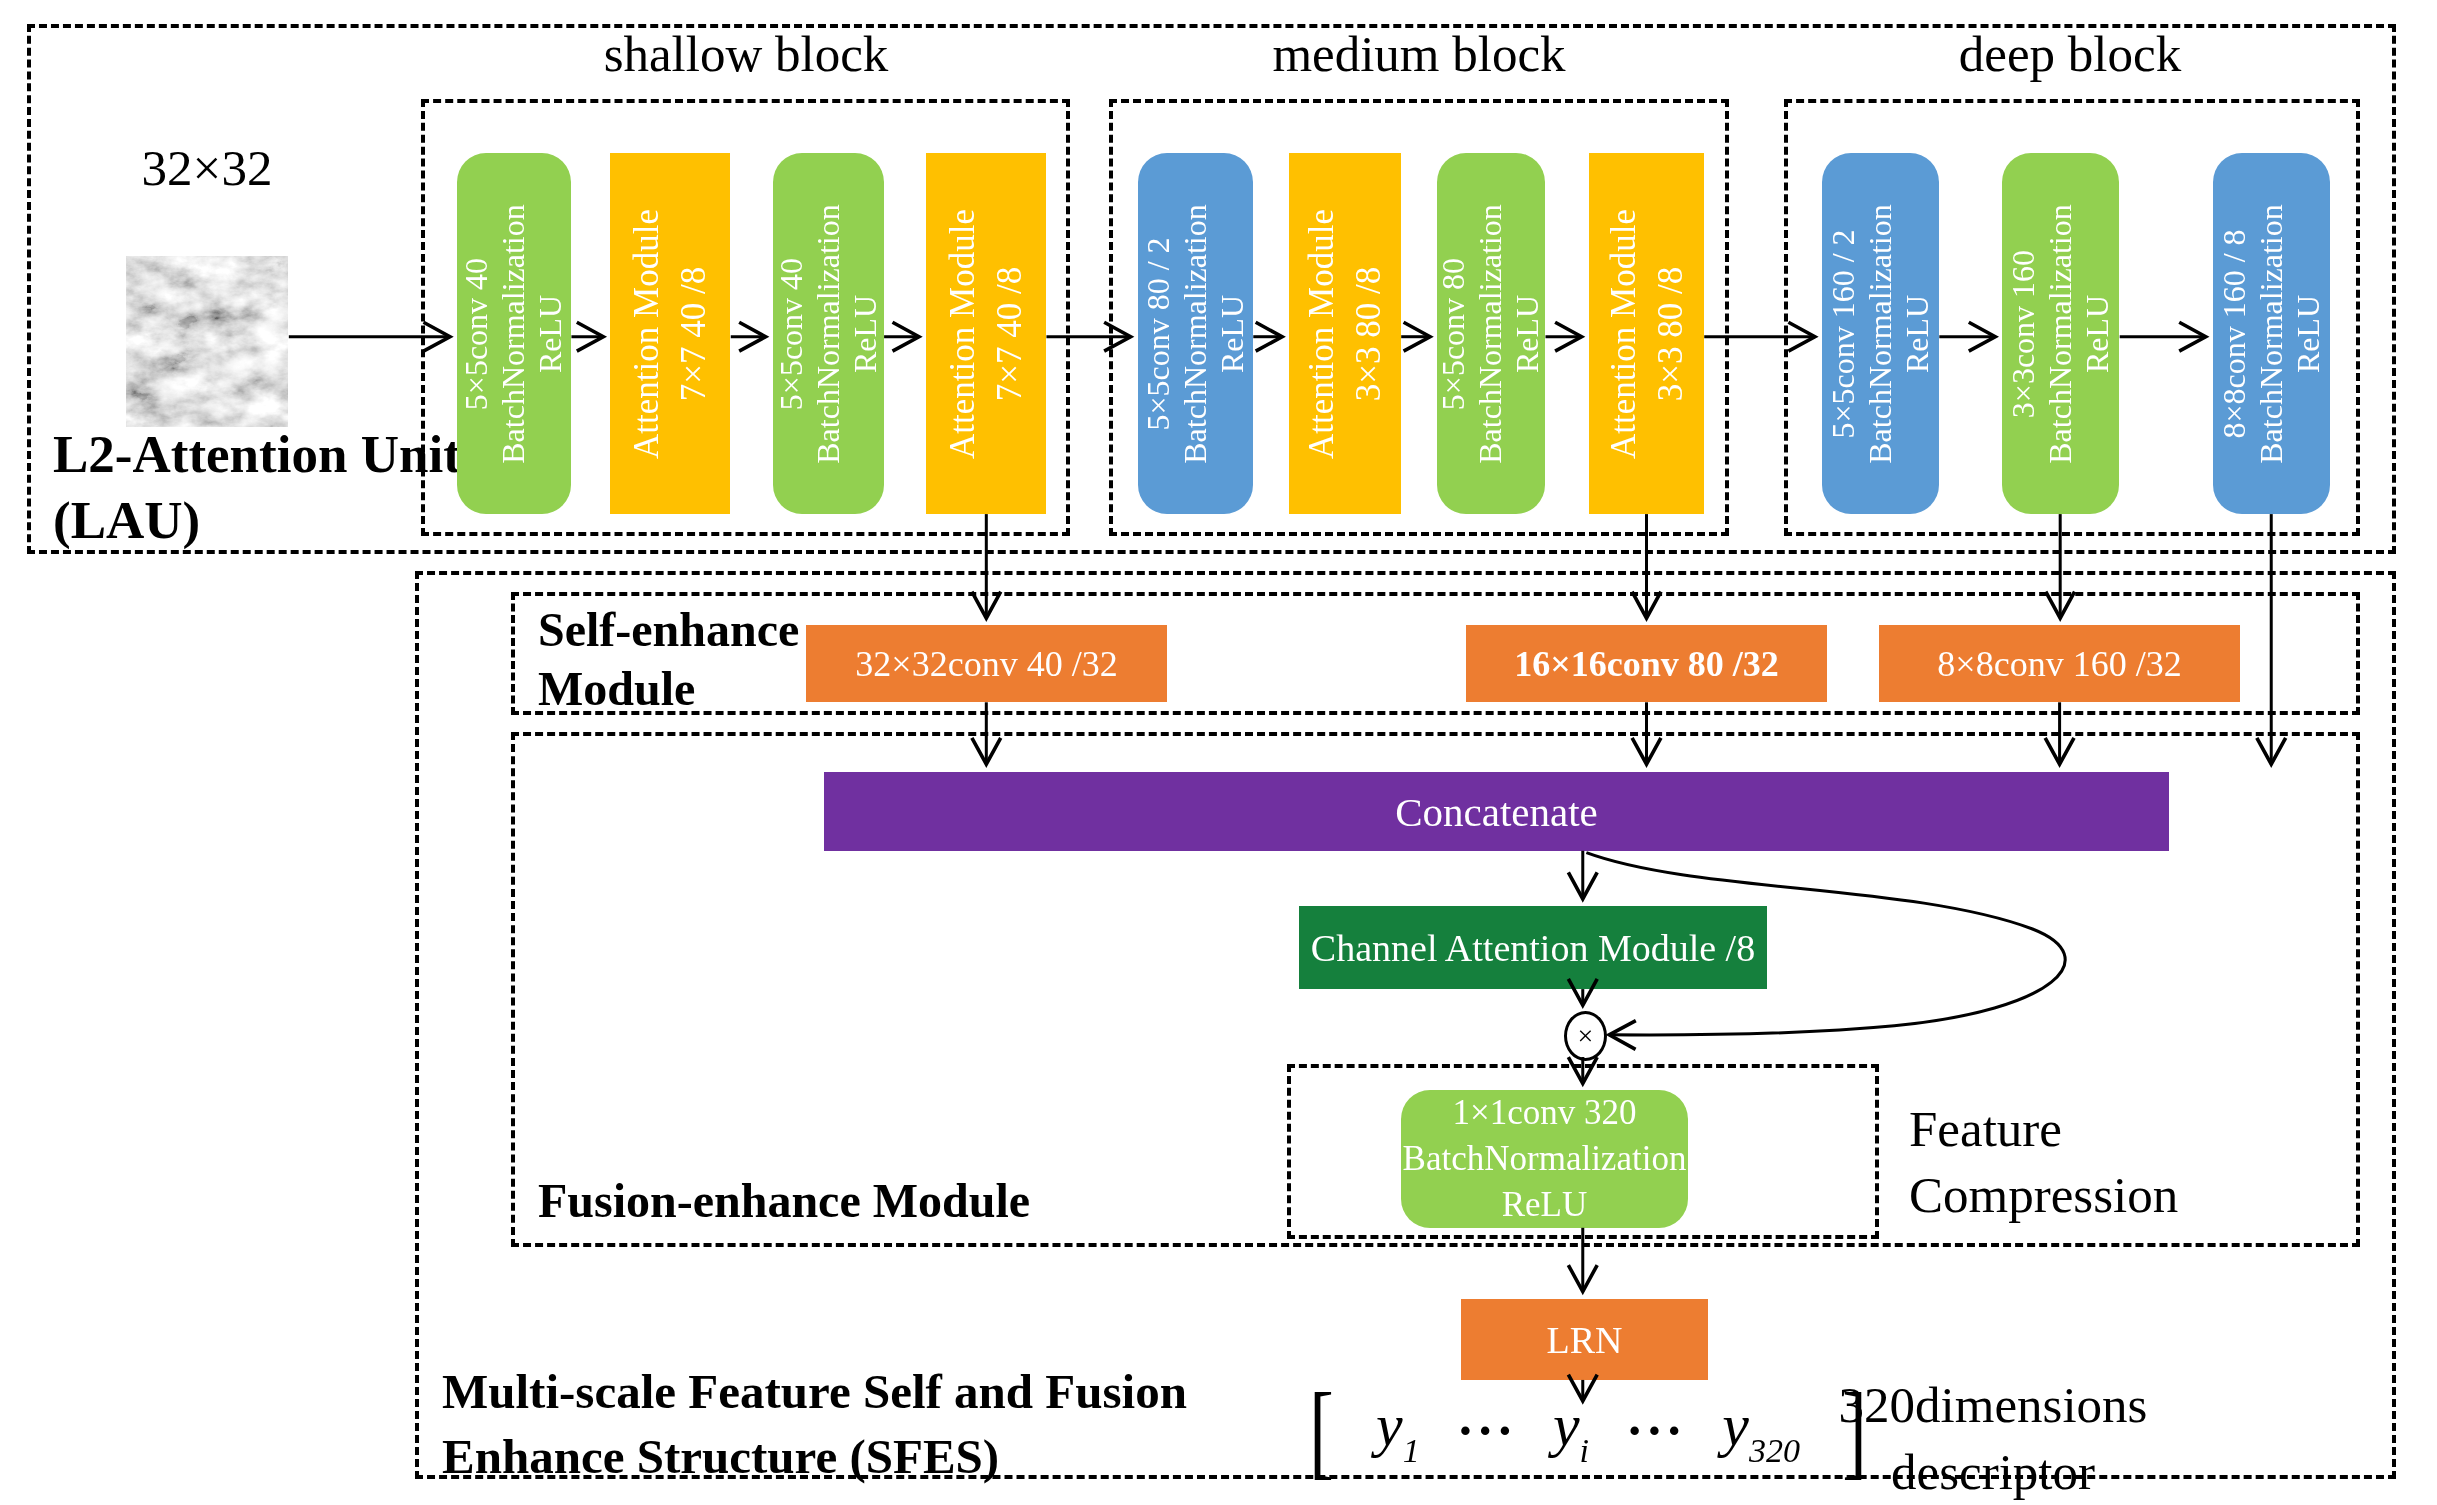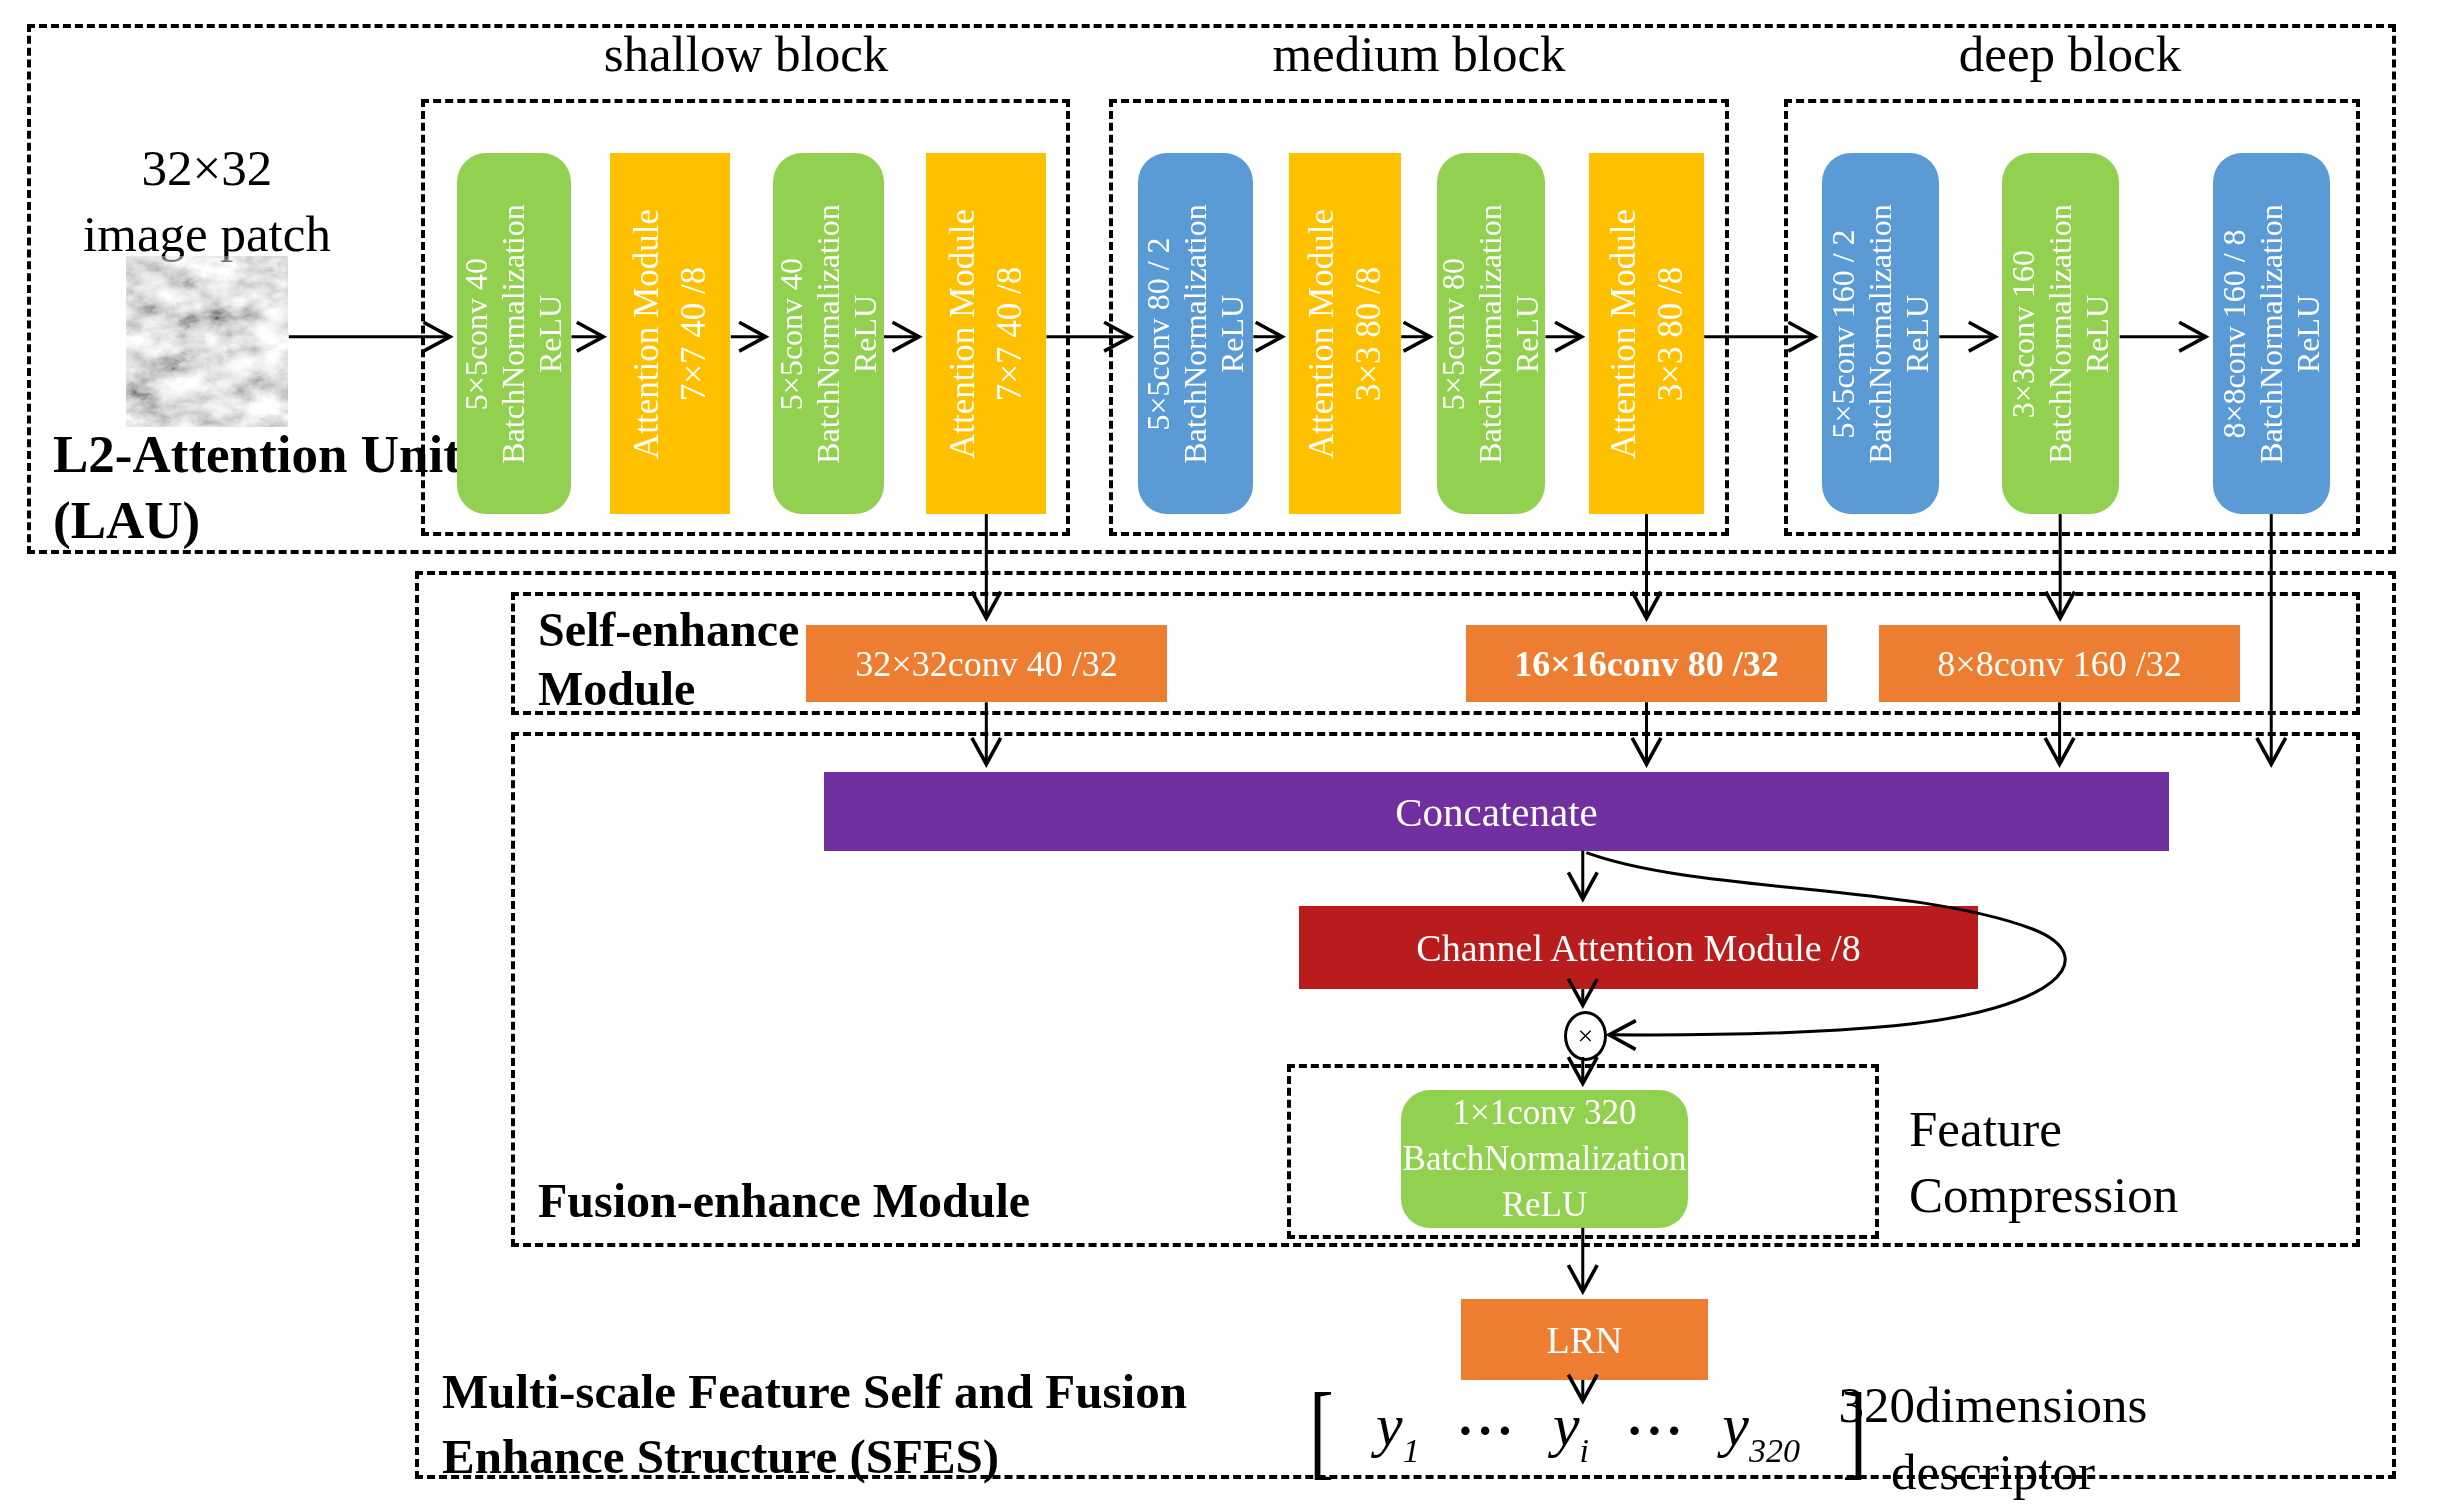--- a/index.html
+++ b/index.html
@@ -43,21 +43,20 @@
   <div class="dashed" style="left:511px;top:592px;width:1841px;height:115px;"></div>
   <div class="dashed" style="left:511px;top:732px;width:1841px;height:507px;"></div>
   <div class="dashed" style="left:1287px;top:1064px;width:584px;height:167px;"></div>
 
   <div class="seclabel" style="left:746px;top:25px;">shallow block</div>
   <div class="seclabel" style="left:1419px;top:25px;">medium block</div>
   <div class="seclabel" style="left:2070px;top:25px;">deep block</div>
 
   <div class="blk" style="left:207px;top:135px;transform:translateX(-50%);font-size:51px;line-height:1.3;text-align:center;">
     <div>32×32</div>
-    <div>image patch</div>
   </div>
 
   <svg class="overlay" style="left:126px;top:256px;position:absolute;" width="162" height="171" viewBox="0 0 270 285">
     <defs>
       <filter id="tex" x="0%" y="0%" width="100%" height="100%">
         <feTurbulence type="fractalNoise" baseFrequency="0.016 0.024" numOctaves="5" seed="7" stitchTiles="stitch"></feTurbulence>
         <feColorMatrix type="saturate" values="0"></feColorMatrix>
         <feComponentTransfer>
           <feFuncR type="linear" slope="2.6" intercept="-0.75"></feFuncR>
           <feFuncG type="linear" slope="2.6" intercept="-0.75"></feFuncG>
@@ -160,21 +159,21 @@
     <div>16×16conv 80 /32</div>
   </div>
   <div class="cbox f60" style="left: 1879px; top: 625px; width: 361px; height: 77px; background: rgb(237, 125, 49);">
     <div>8×8conv 160 /32</div>
   </div>
 
   <div class="cbox f68" style="left: 824px; top: 772px; width: 1345px; height: 79px; background: rgb(112, 48, 160);">
     <div>Concatenate</div>
   </div>
 
-  <div class="cbox f64" style="left: 1299px; top: 906px; width: 679px; height: 83px; background: #b91c1c;">
+  <div class="cbox f64" style="left: 1299px; top: 906px; width: 468px; height: 83px; background: #15803d;">
     <div>Channel Attention Module /8</div>
   </div>
 
   <div class="mult" style="left:1564px;top:1011px;width:37px;height:44px;">
     <span>×</span>
   </div>
 
   <div class="cbox fc3 rounded" style="left: 1401px; top: 1090px; width: 287px; height: 138px; background: rgb(146, 208, 80);">
     <div>1×1conv 320</div>
     <div>BatchNormalization</div>

